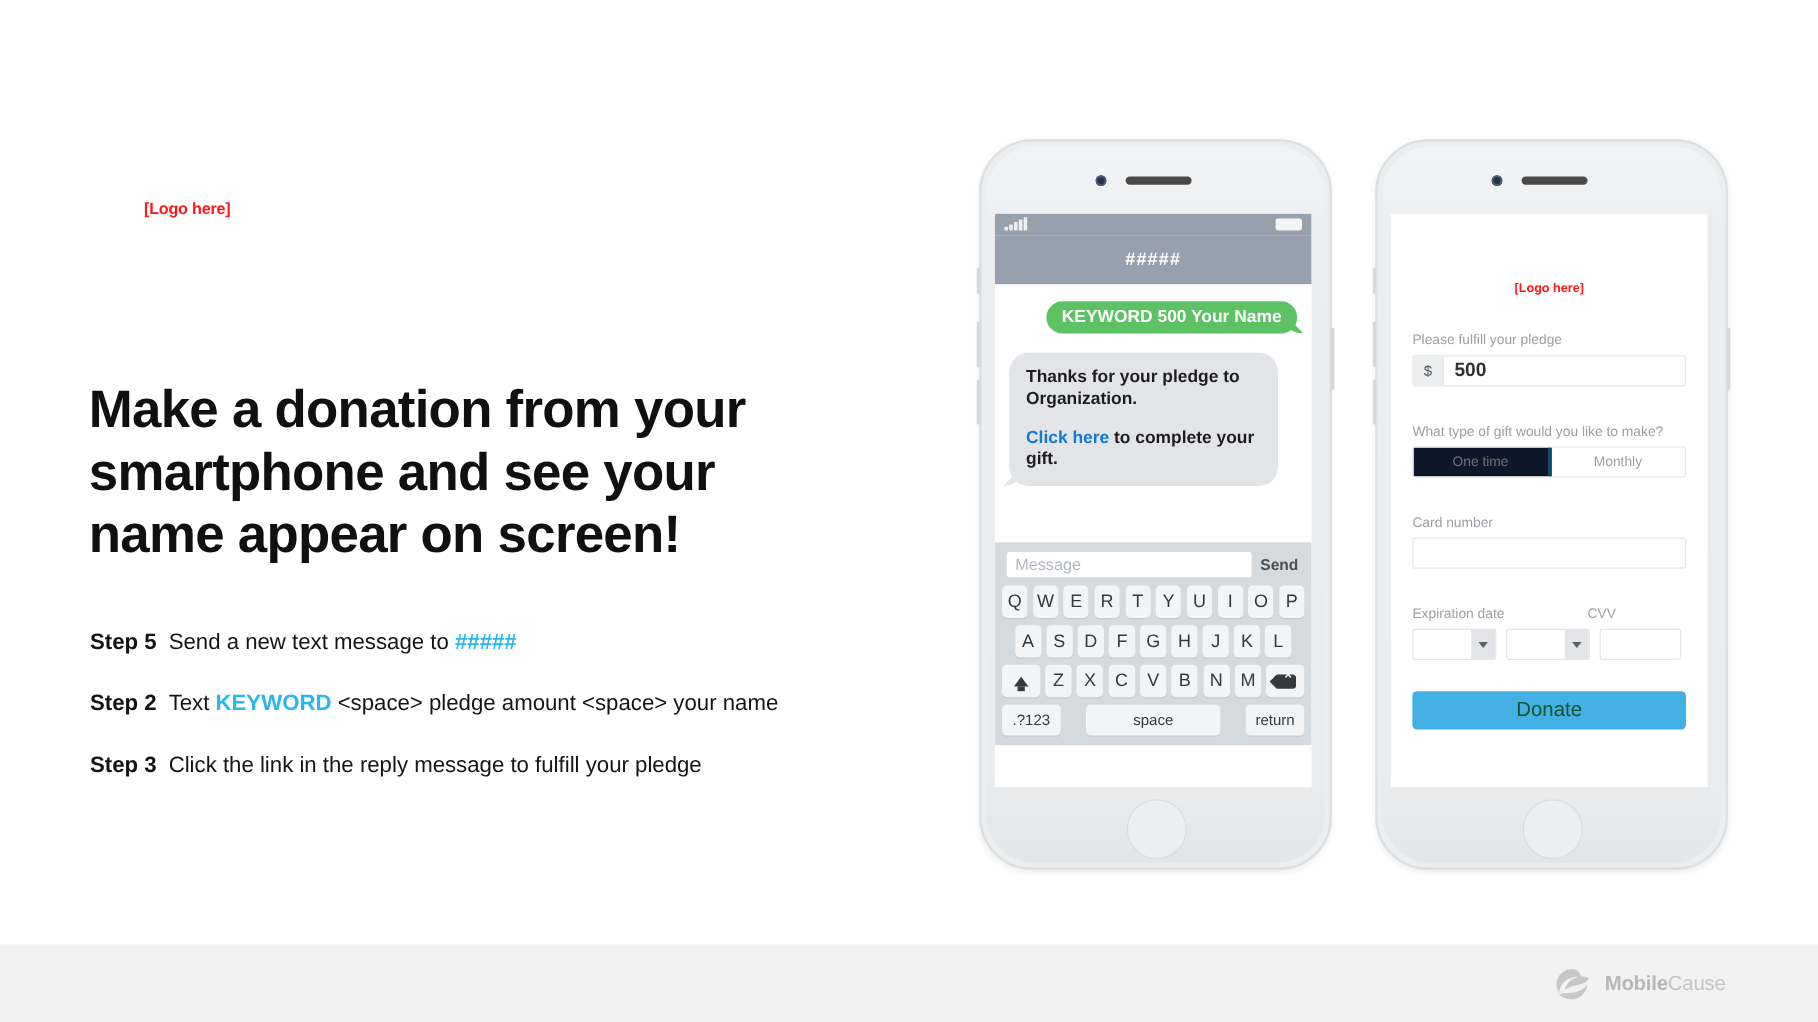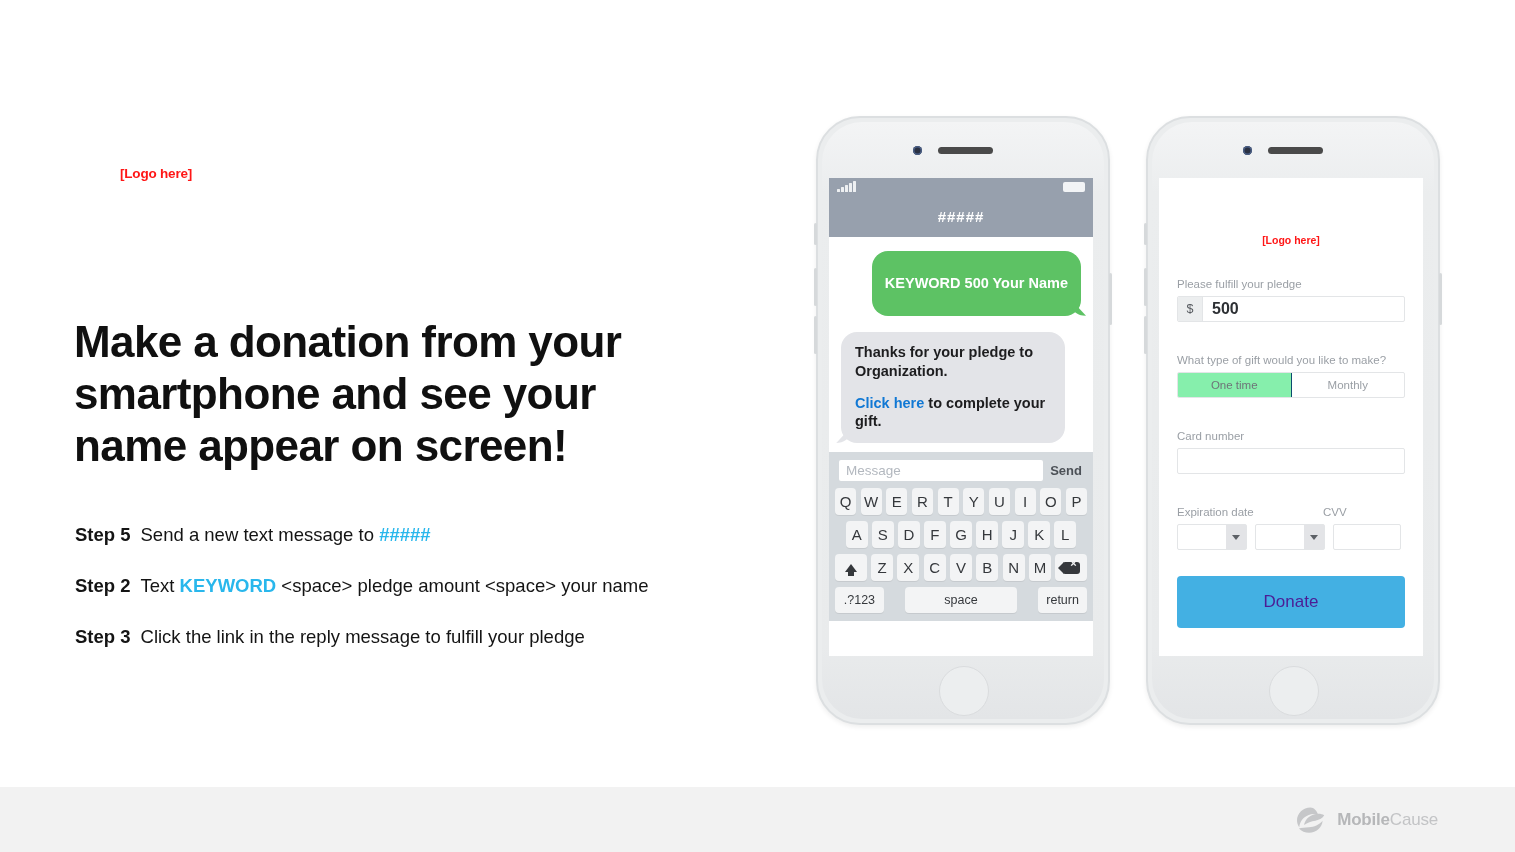--- a/index.html
+++ b/index.html
@@ -83,21 +83,21 @@
     position: absolute; right: 8px; top: 4px; width: 22px; height: 10px;
     background: #f2f4f6; border-radius: 2px;
   }
   .msg-navbar {
     height: 41px; background: #97a0ad; color: #ffffff;
     display: flex; align-items: center; justify-content: center;
     font-size: 15px; font-weight: bold; letter-spacing: 1px;
   }
   .thread { padding: 14px 12px 0 12px; background: #fff; height: 215px; box-sizing: border-box; }
 
-  .bubble { position: relative; border-radius: 15px; padding: 23px 13px; font-size: 14.5px; font-weight: bold; line-height: 1.3; }
+  .bubble { position: relative; border-radius: 15px; padding: 4px 13px; font-size: 14.5px; font-weight: bold; line-height: 1.3; }
   .bubble-out {
     background: #5dc264; color: #ffffff; margin-left: 14px; display: inline-block;
     border-radius: 16px;
   }
   .bubble-out-wrap { display: flex; justify-content: flex-end; }
   .bubble-out::after {
     content: ""; position: absolute; right: -5px; bottom: 0;
     width: 14px; height: 15px; background: #5dc264;
     border-bottom-left-radius: 14px 10px;
     clip-path: polygon(0 0, 100% 100%, 0 100%);
@@ -145,34 +145,34 @@
   #phone2 { left: 1146px; top: 116px; width: 290px; height: 605px; }
   #phone2 .screen { left: 11px; top: 60px; width: 264px; height: 478px; background: #fff; }
   .form-pad { padding: 0 18px; }
   .form-logo { text-align: center; color: #ff1616; font-size: 10.5px; font-weight: bold; padding-top: 56px; }
   .form-label { color: #9a9fa5; font-size: 11.5px; margin-top: 32px; margin-bottom: 6px; }
   .amount-row { display: flex; height: 24px; border: 1px solid #e3e5e7; border-radius: 2px; overflow: hidden; }
   .amount-sym { width: 24px; background: #eceeef; display: flex; align-items: center; justify-content: center; font-size: 12.5px; color: #55595e; border-right: 1px solid #e3e5e7; }
   .amount-val { flex: 1; display: flex; align-items: center; padding-left: 9px; font-size: 16px; font-weight: bold; color: #2d3034; }
   .seg { display: flex; height: 24px; border: 1px solid #e3e5e7; border-radius: 2px; overflow: hidden; }
   .seg div { flex: 1; display: flex; align-items: center; justify-content: center; font-size: 11.5px; color: #9a9fa5; }
-  .seg .on { background: #86efac; color: #6e7378; border-right: 1px solid #0c4a6e; }
+  .seg .on { background: #0f172a; color: #6e7378; border-right: 3px solid #0c4a6e; }
   .text-input { height: 24px; border: 1px solid #e3e5e7; border-radius: 2px; background: #fff; }
   .exp-row { display: flex; gap: 8px; align-items: flex-end; }
   .exp-labels { display: flex; }
   .sel {
     width: 68px; height: 24px; border: 1px solid #e3e5e7; border-radius: 2px;
     display: flex; align-items: stretch; background: #fff;
   }
   .sel .arrowbox { width: 20px; background: #e3e4e7; display: flex; align-items: center; justify-content: center; margin-left: auto; }
   .caret { width: 0; height: 0; border-left: 4.5px solid transparent; border-right: 4.5px solid transparent; border-top: 5.5px solid #5d6166; }
   .cvv-box { width: 66px; height: 24px; border: 1px solid #e3e5e7; border-radius: 2px; background: #fff; }
   .donate-btn {
-    margin-top: 26px; height: 52px; background: #43b0e3; border-radius: 4px;
-    color: #4c1d95; font-size: 17px; display: flex; align-items: center; justify-content: center;
+    margin-top: 26px; height: 32px; background: #43b0e3; border-radius: 4px;
+    color: #14532d; font-size: 17px; display: flex; align-items: center; justify-content: center;
   }
 
   
   .footer {
     position: absolute; left: 0; top: 787px; width: 1515px; height: 65px;
     background: #f2f2f2;
   }
   .brand { position: absolute; right: 77px; top: 19px; display: flex; align-items: center; gap: 9px; }
   .brand-text { font-size: 17px; color: #c3c4c6; letter-spacing: -0.2px; }
   .brand-text b { color: #b6b7b9; font-weight: bold; }

